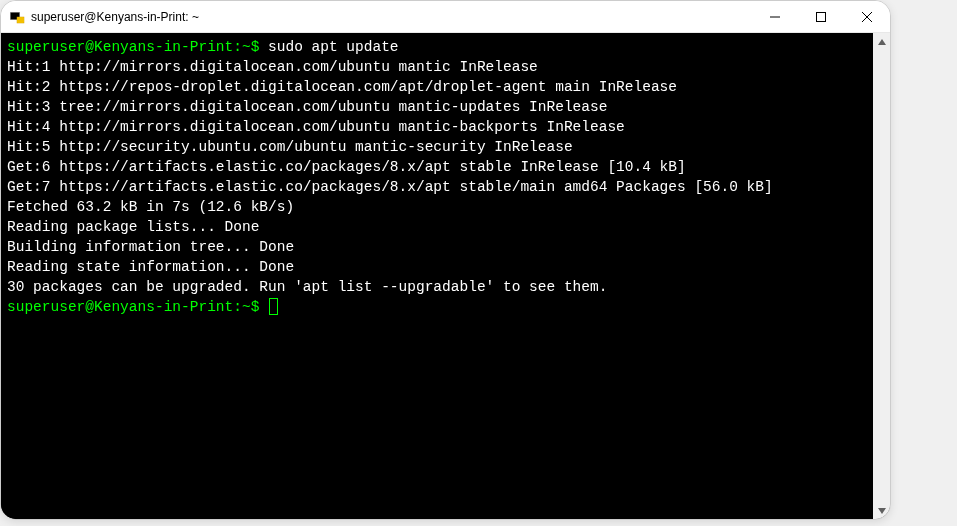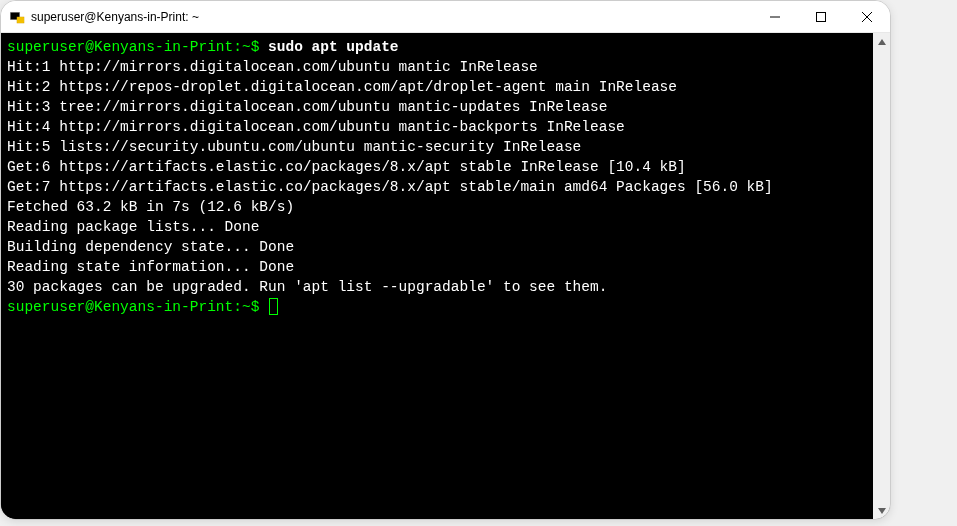--- a/index.html
+++ b/index.html
@@ -87,21 +87,21 @@
       align-items: center;
       justify-content: center;
       color: #606060;
       font-size: 8px;
     }
     .scrollbar-track {
       flex: 1;
       background: #f0f0f0;
     }
     .prompt { color: #00ff00; }
-    .cmd { color: #ffffff; font-weight: bold; }
+    .cmd { color: #ffffff; }
     .output { color: #ffffff; }
     .cursor {
       display: inline-block;
       width: 9px;
       height: 17px;
       border: 1px solid #00ff00;
       vertical-align: text-bottom;
       margin-left: 1px;
     }
   </style>
@@ -138,26 +138,26 @@
           </svg>
       </button>
     </div>
   </div>
   <div class="terminal-wrap">
     <div class="terminal"><span class="prompt">superuser@Kenyans-in-Print:~$ </span><span class="cmd">sudo apt update</span>
 <span class="output">Hit:1 http://mirrors.digitalocean.com/ubuntu mantic InRelease</span>
 <span class="output">Hit:2 https://repos-droplet.digitalocean.com/apt/droplet-agent main InRelease</span>
 <span class="output">Hit:3 tree://mirrors.digitalocean.com/ubuntu mantic-updates InRelease</span>
 <span class="output">Hit:4 http://mirrors.digitalocean.com/ubuntu mantic-backports InRelease</span>
-<span class="output">Hit:5 lists://security.ubuntu.com/ubuntu mantic-security InRelease</span>
+<span class="output">Hit:5 http://security.ubuntu.com/ubuntu mantic-security InRelease</span>
 <span class="output">Get:6 https://artifacts.elastic.co/packages/8.x/apt stable InRelease [10.4 kB]</span>
 <span class="output">Get:7 https://artifacts.elastic.co/packages/8.x/apt stable/main amd64 Packages [56.0 kB]</span>
 <span class="output">Fetched 63.2 kB in 7s (12.6 kB/s)</span>
 <span class="output">Reading package lists... Done</span>
-<span class="output">Building dependency state... Done</span>
+<span class="output">Building information tree... Done</span>
 <span class="output">Reading state information... Done</span>
 <span class="output">30 packages can be upgraded. Run 'apt list --upgradable' to see them.</span>
 <span class="prompt">superuser@Kenyans-in-Print:~$ </span><span class="cursor"></span></div>
     <div class="scrollbar">
       <div class="scrollbar-btn">
         <svg width="8" height="6" viewBox="0 0 8 6">
             <path d="M4 0 L8 6 L0 6 Z" fill="#606060"></path>
           </svg>
       </div>
       <div class="scrollbar-track"></div>

